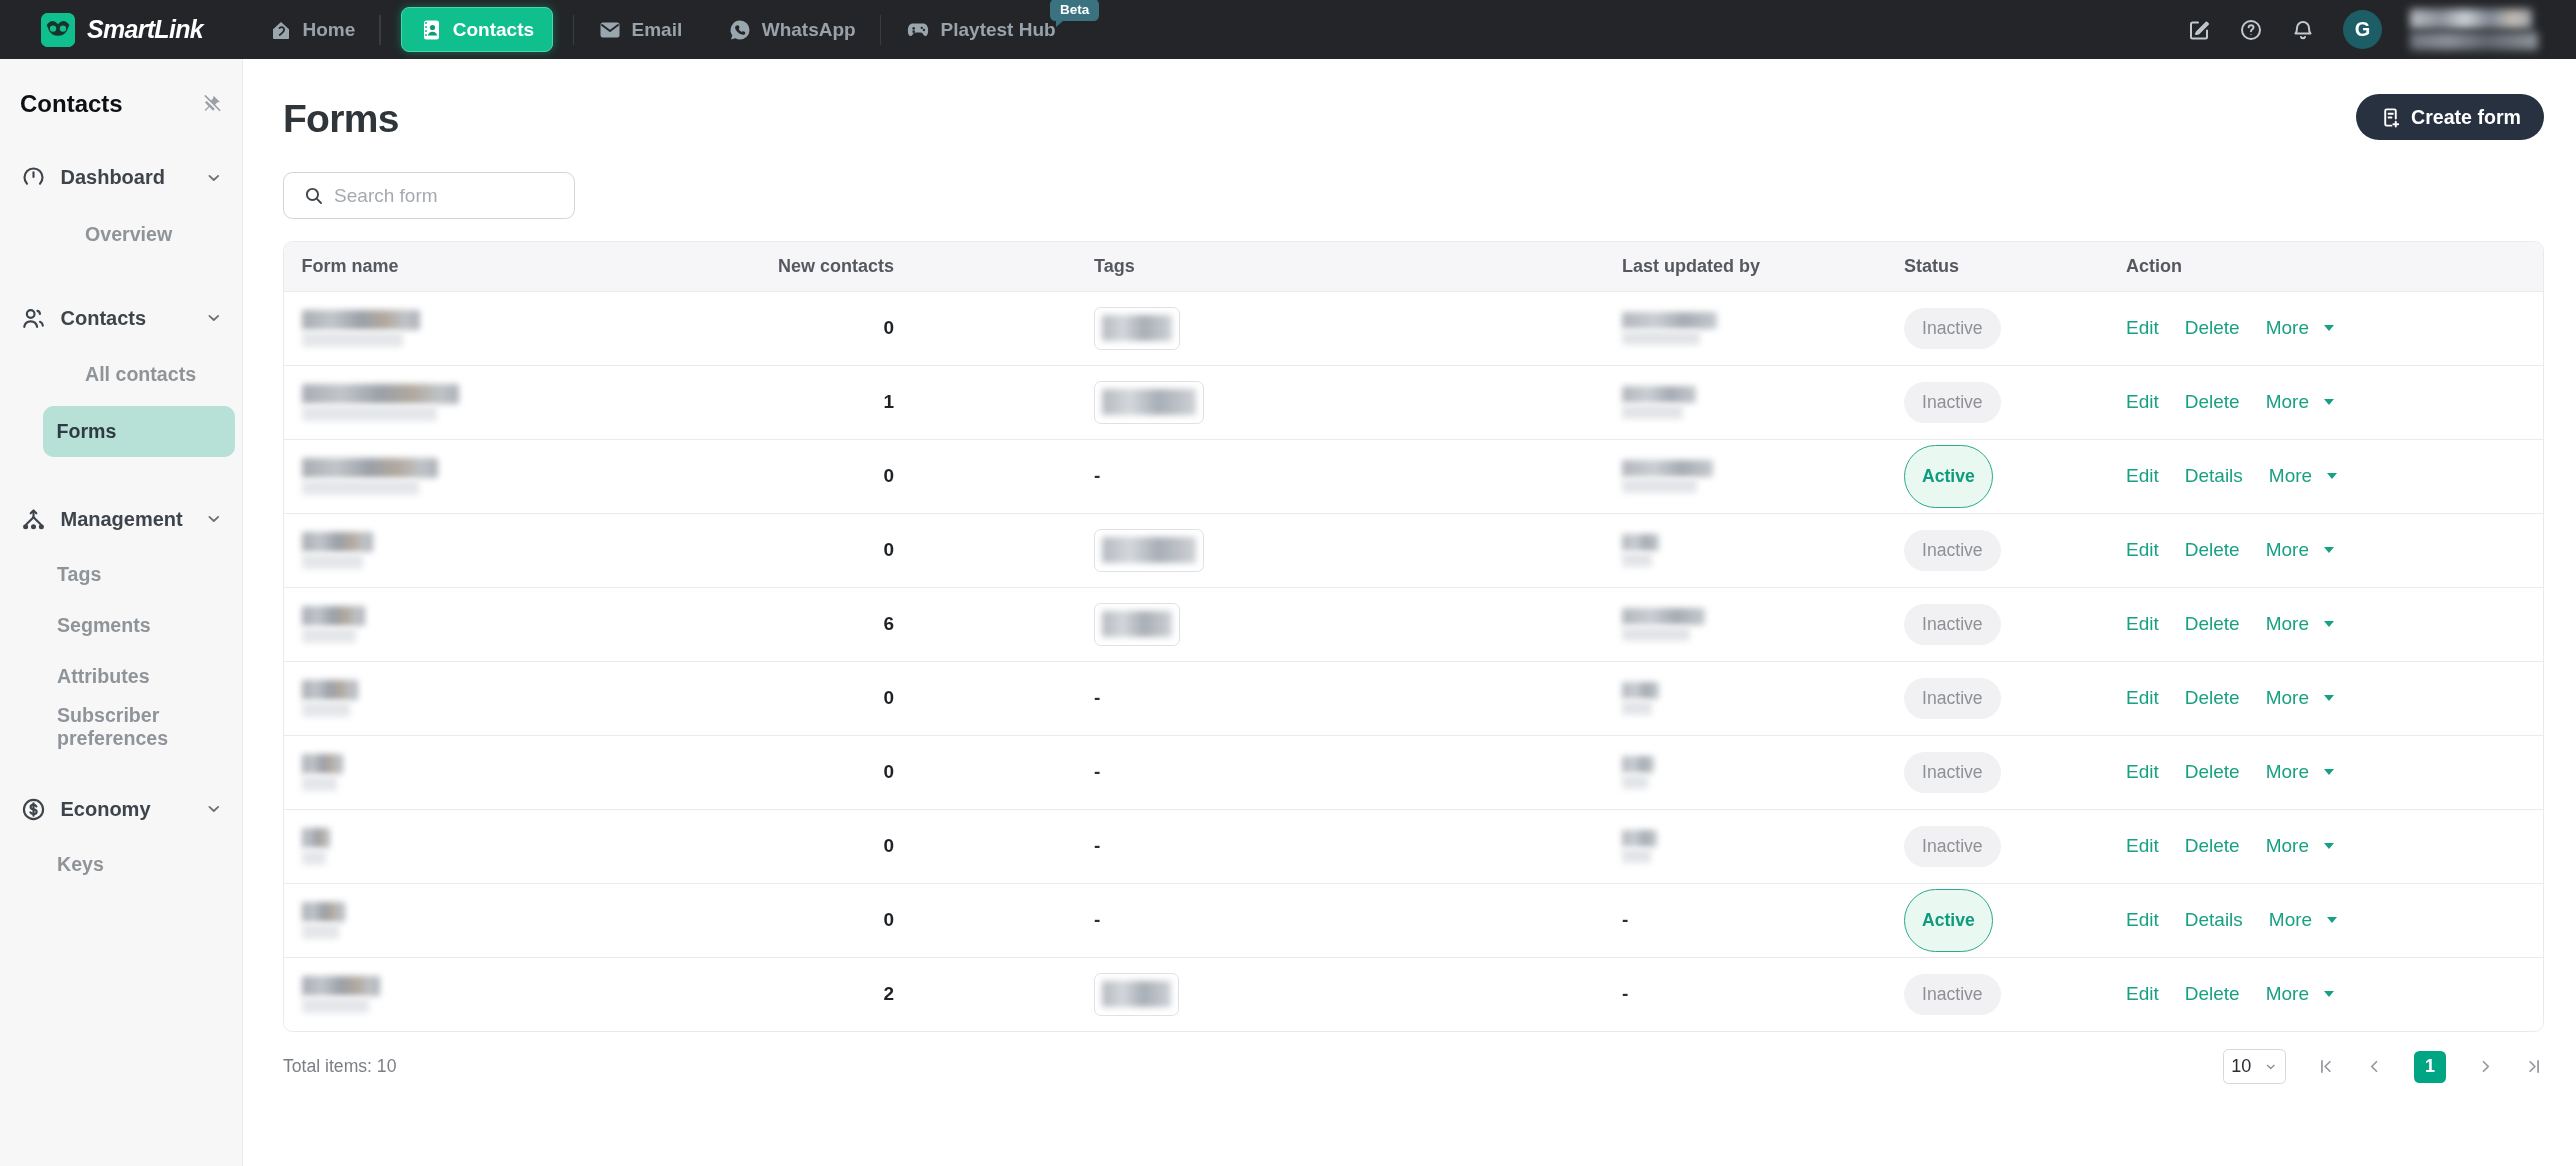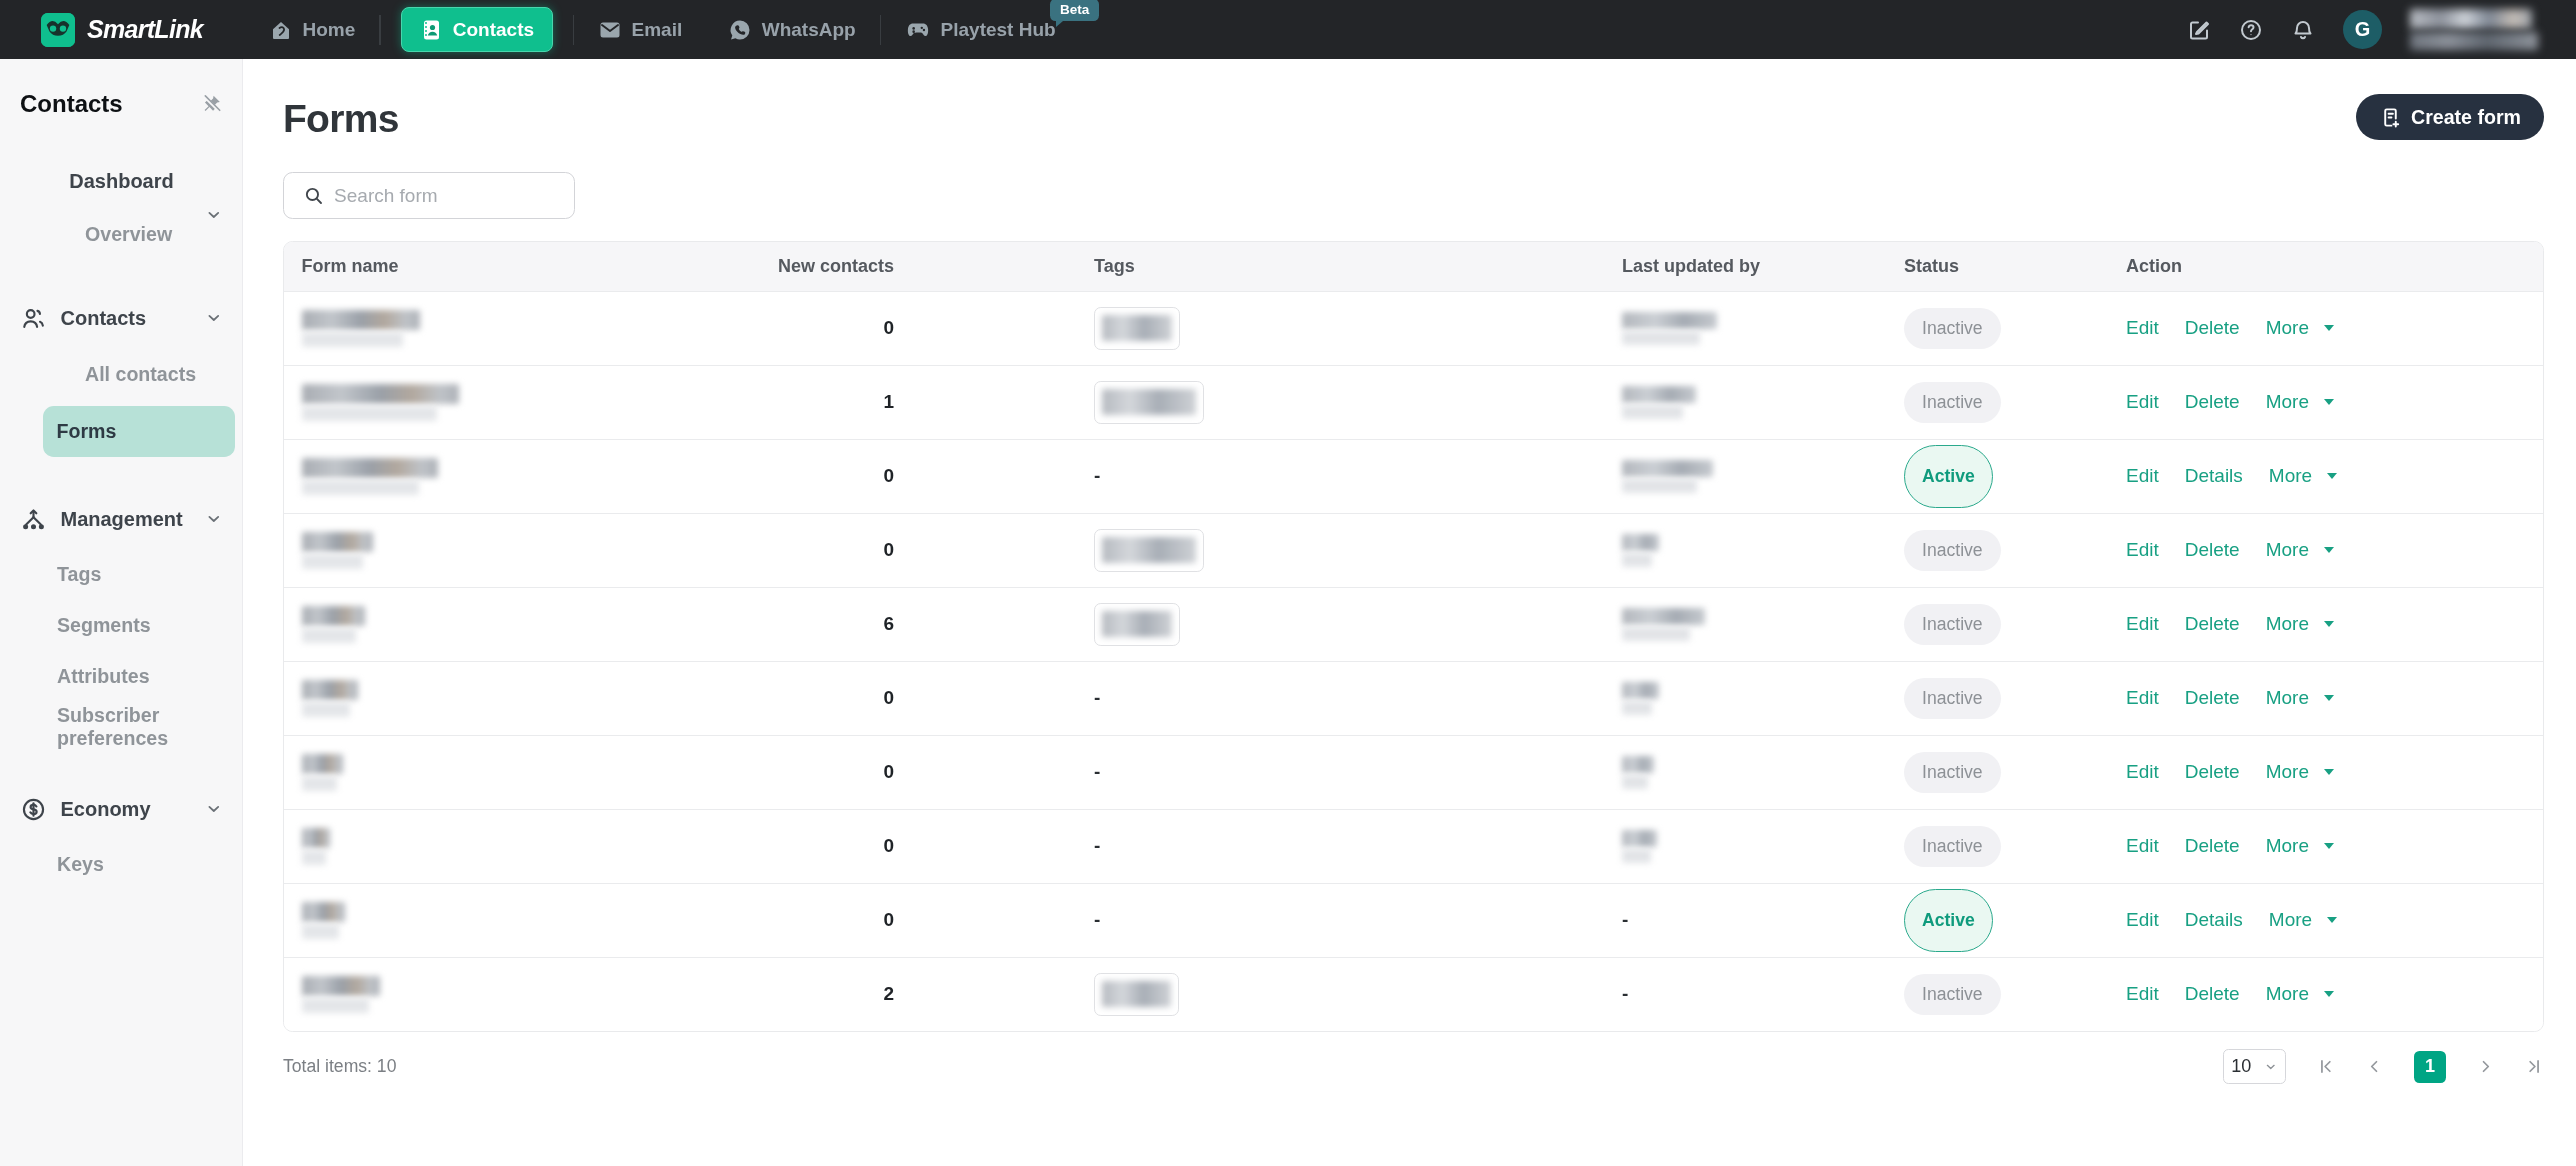--- a/index.html
+++ b/index.html
@@ -34,21 +34,21 @@
   
   .sidebar { position:absolute; top:59px; left:0; bottom:0; width:243px; background:#f7f7f8; border-right:0.7px solid #ebebee; }
   .sb-header { margin:31px 19px 0 20px; display:flex; align-items:center; justify-content:space-between; }
   .sb-title { font-size:24px; font-weight:800; color:#0e1114; }
   .pin { color:#9aa0a6; cursor:pointer; display:flex; }
   .sb-section { display:flex; align-items:center; gap:13.5px; padding:0 19px 0 20px; height:43px; color:#3e444b; font-size:20px; font-weight:700; cursor:pointer; position:relative; }
   .sb-section .chev { margin-left:auto; color:#6a7076; display:flex; }
   .sb-section svg.lead { color:#3e444b; }
   .sb-sub { padding-left:57px; height:35px; display:flex; align-items:center; font-size:19.6px; font-weight:700; color:#8f9499; cursor:pointer; }
   .sb-sub.active-pill { margin:13.5px 6.8px 0 43px; padding-left:13.5px; height:51px; background:#b7e1d7; border-radius:10.8px; color:#2e3a44; }
-  .mt56 { margin-top:38px;flex-direction:column; } .mt26 { margin-top:17.6px;margin-left:28px; } .mt66 { margin-top:45px; }
+  .mt56 { margin-top:38px; } .mt26 { margin-top:17.6px;margin-left:28px; } .mt66 { margin-top:45px; }
   .mt60 { margin-top:41px; } .mt24 { margin-top:16px; } .mt64 { margin-top:43px; }
 
   
   .main { position:absolute; top:59px; left:243px; right:0; bottom:0; background:#fff; padding:38px 32px 0 40px; }
   .page-head { position:relative; }
   .page-title { font-size:39px; font-weight:800; color:#30353a; letter-spacing:-0.7px; }
   .page-desc { margin-top:15px; font-size:18px; color:#5c6166; line-height:24px; }
   .create-btn { position:absolute; right:0; top:-2.7px; height:46px; border-radius:674px; background:#273140; color:#fff;
                 display:flex; align-items:center; gap:9.5px; padding:0 23px; font-size:19.6px; font-weight:700; cursor:pointer; border:none; }
   .search-box { margin-top:31px; width:292px; height:47px; border:1.4px solid #d3d4d8; border-radius:9.5px;

